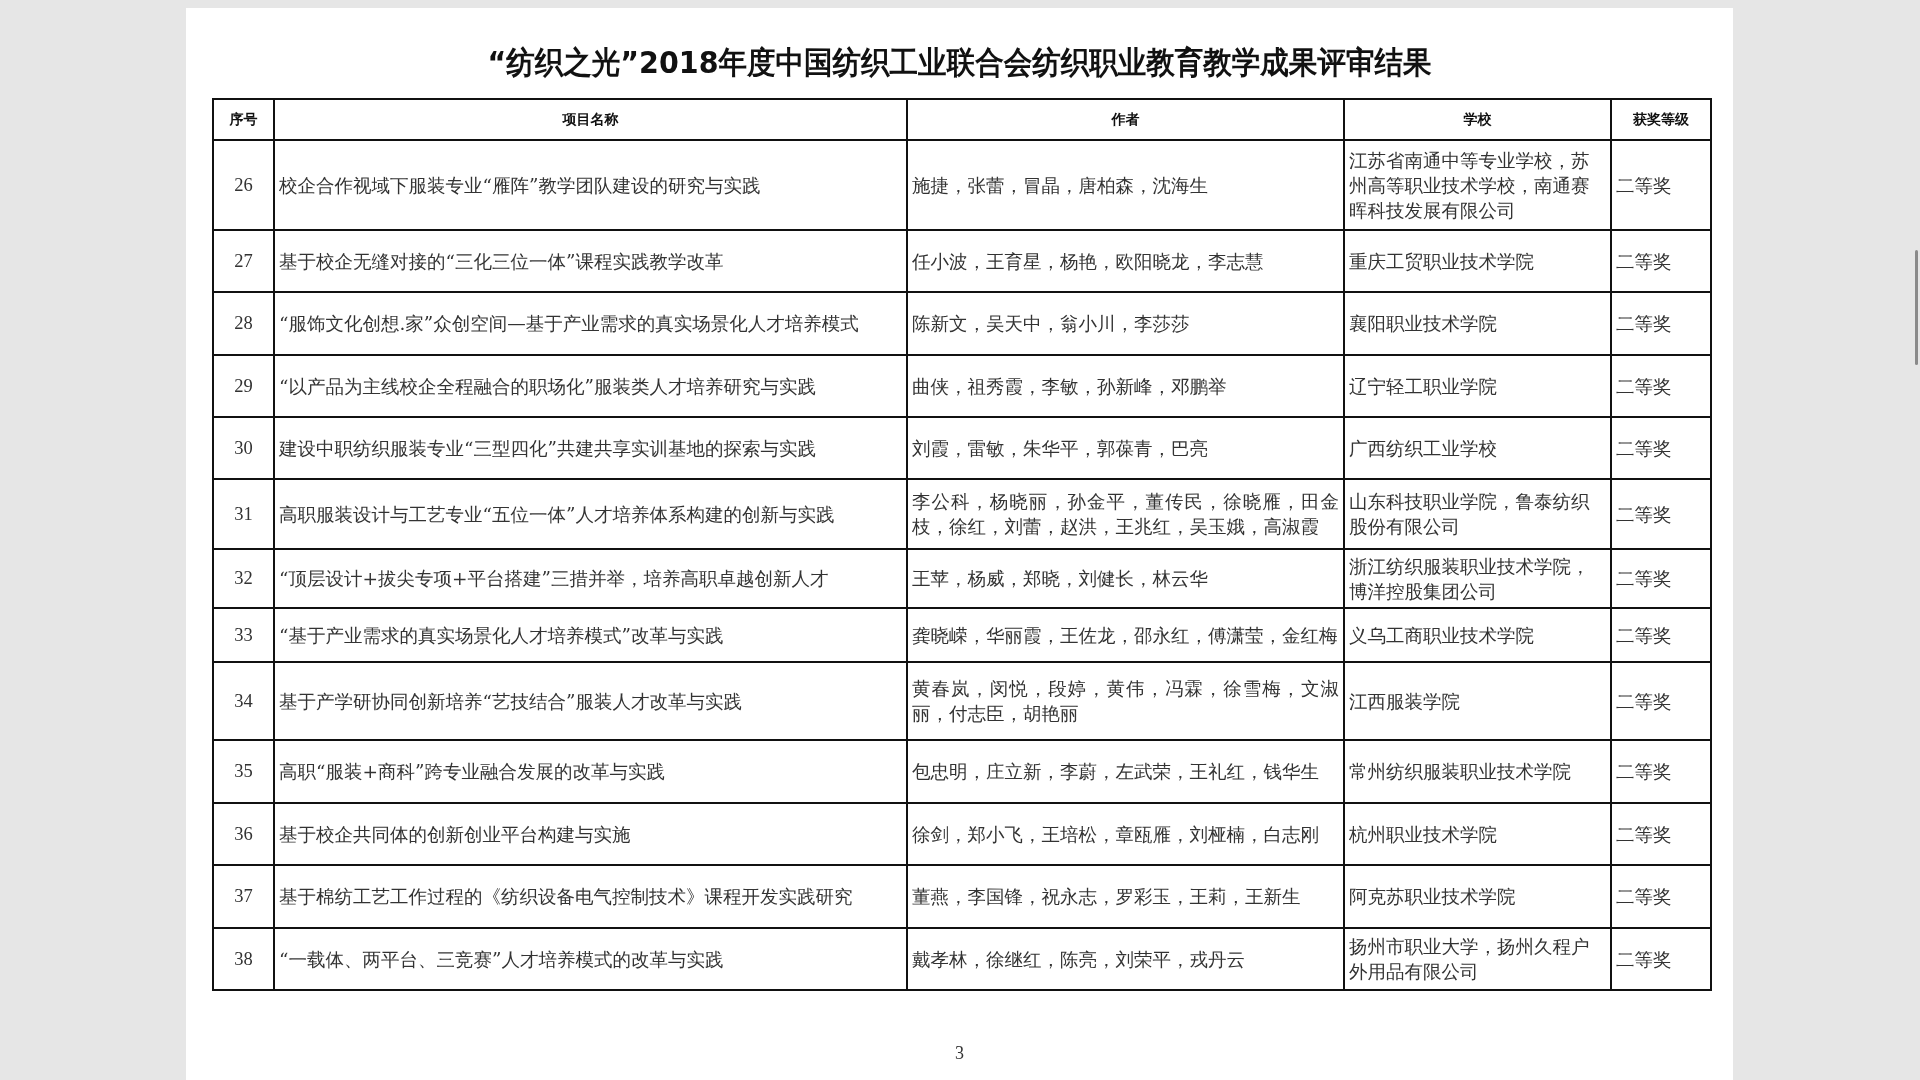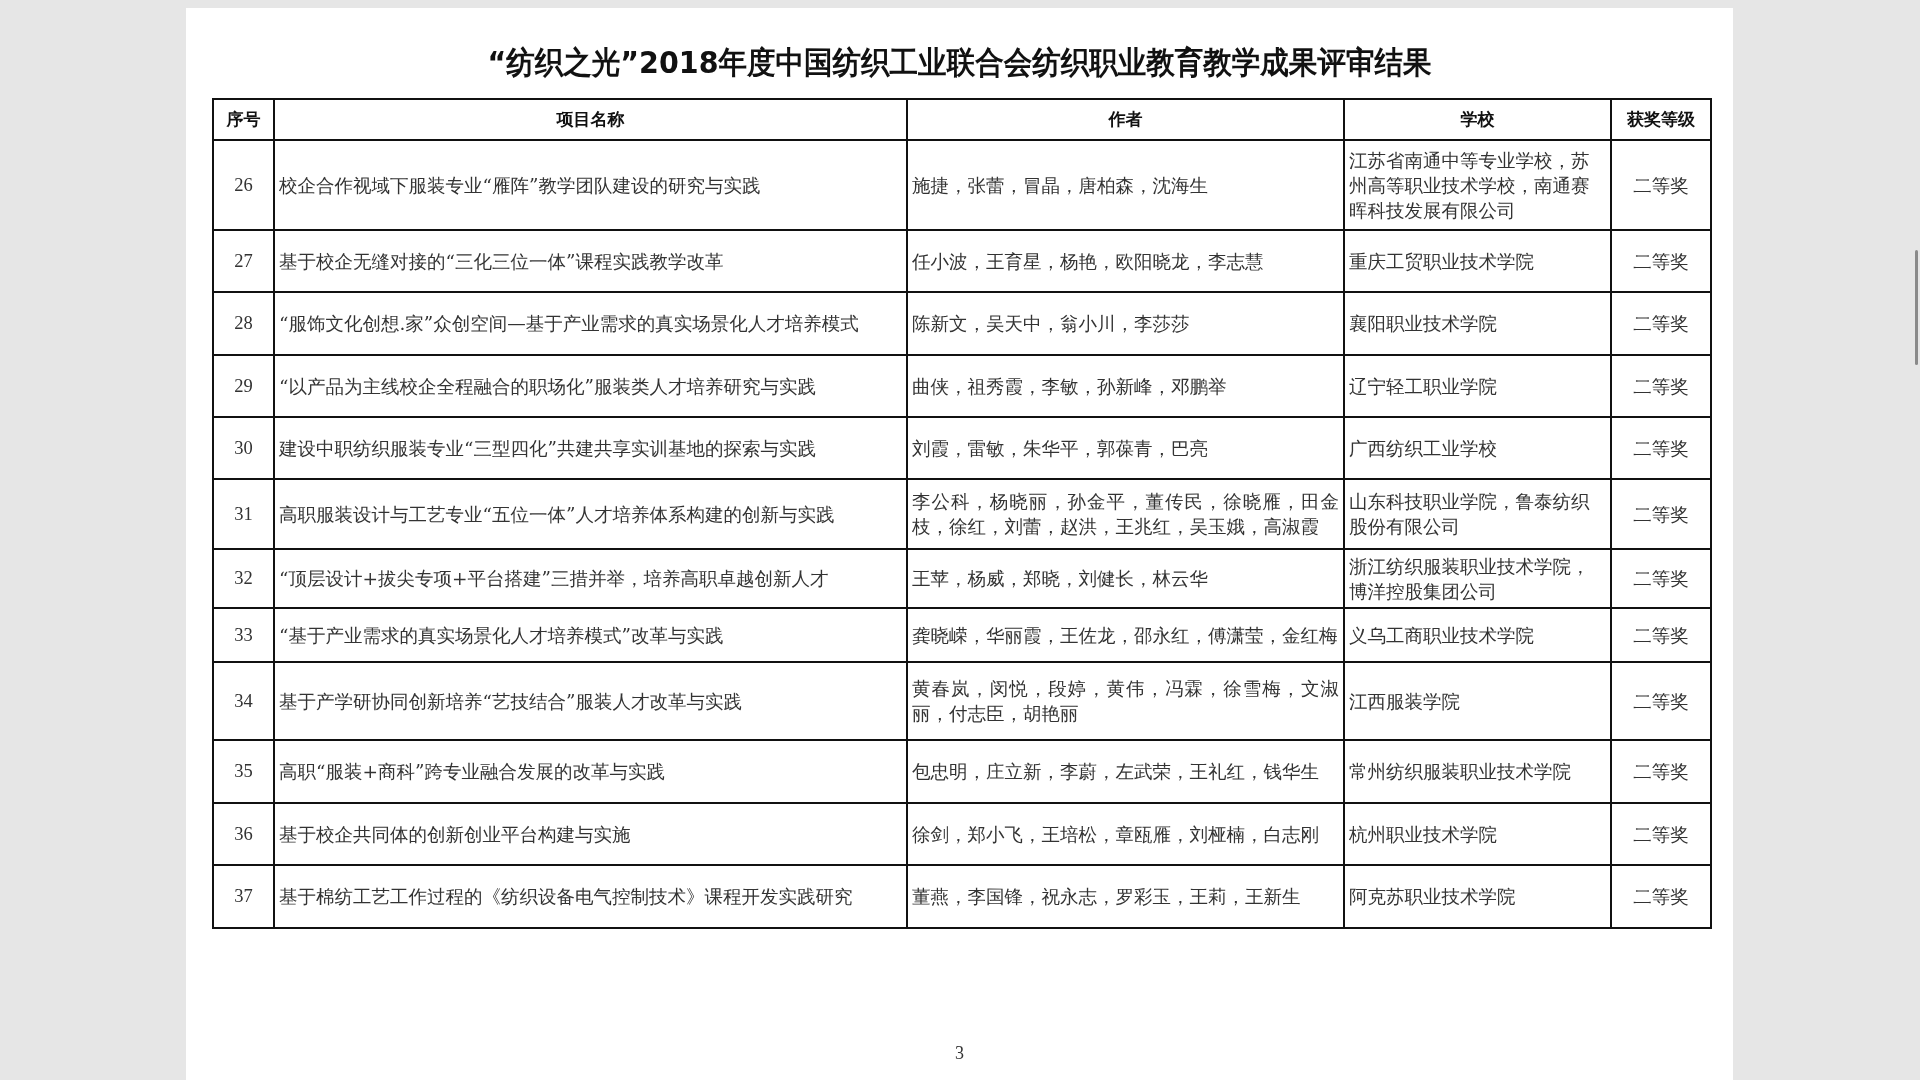--- a/index.html
+++ b/index.html
@@ -32,25 +32,25 @@
     padding:0 4px;
     font-size:18.5px;
     line-height:25px;
     color:#333;
     vertical-align:middle;
     overflow:hidden;
   }
   table.results th {
     height:39px;
     font-family: "DejaVu Sans", "Liberation Sans", sans-serif;
-    font-weight:bold; font-size:17px; color:#111;
+    font-weight:bold; font-size:14px; color:#111;
     text-align:center;
   }
   td.num { text-align:center; font-family:"Liberation Serif", serif; font-size:20px; color:#333; }
-  td.award { text-align:center; color:#555; }
+  td.award { text-align:left; color:#555; }
   td.proj, td.auth, td.school { text-align:left; text-align-last:auto; }
   td.auth { text-align:justify; }
   .pageno {
     position:absolute; left:0; width:100%; top:1035px;
     text-align:center; font-family:"Liberation Serif", serif; font-size:18px; color:#333;
   }
   .scrollbar-thumb {
     position:absolute; left:1915px; top:250px; width:3px; height:115px;
     background:#8a8a8a; border-radius:2px;
   }
@@ -156,19 +156,26 @@
         <td class="school">杭州职业技术学院</td>
         <td class="award">二等奖</td>
       </tr>
       <tr style="height:63px">
         <td class="num">37</td>
         <td class="proj">基于棉纺工艺工作过程的《纺织设备电气控制技术》课程开发实践研究</td>
         <td class="auth">董燕，李国锋，祝永志，罗彩玉，王莉，王新生</td>
         <td class="school">阿克苏职业技术学院</td>
         <td class="award">二等奖</td>
       </tr>
+      <tr style="height:62px">
+        <td class="num">38</td>
+        <td class="proj">“一载体、两平台、三竞赛”人才培养模式的改革与实践</td>
+        <td class="auth">戴孝林，徐继红，陈亮，刘荣平，戎丹云</td>
+        <td class="school">扬州市职业大学，扬州久程户外用品有限公司</td>
+        <td class="award">二等奖</td>
+      </tr>
     </tbody>
   </table>
 
   <div class="pageno">3</div>
 </div>
 
 <div class="scrollbar-thumb"></div>
 
 </body></html>

